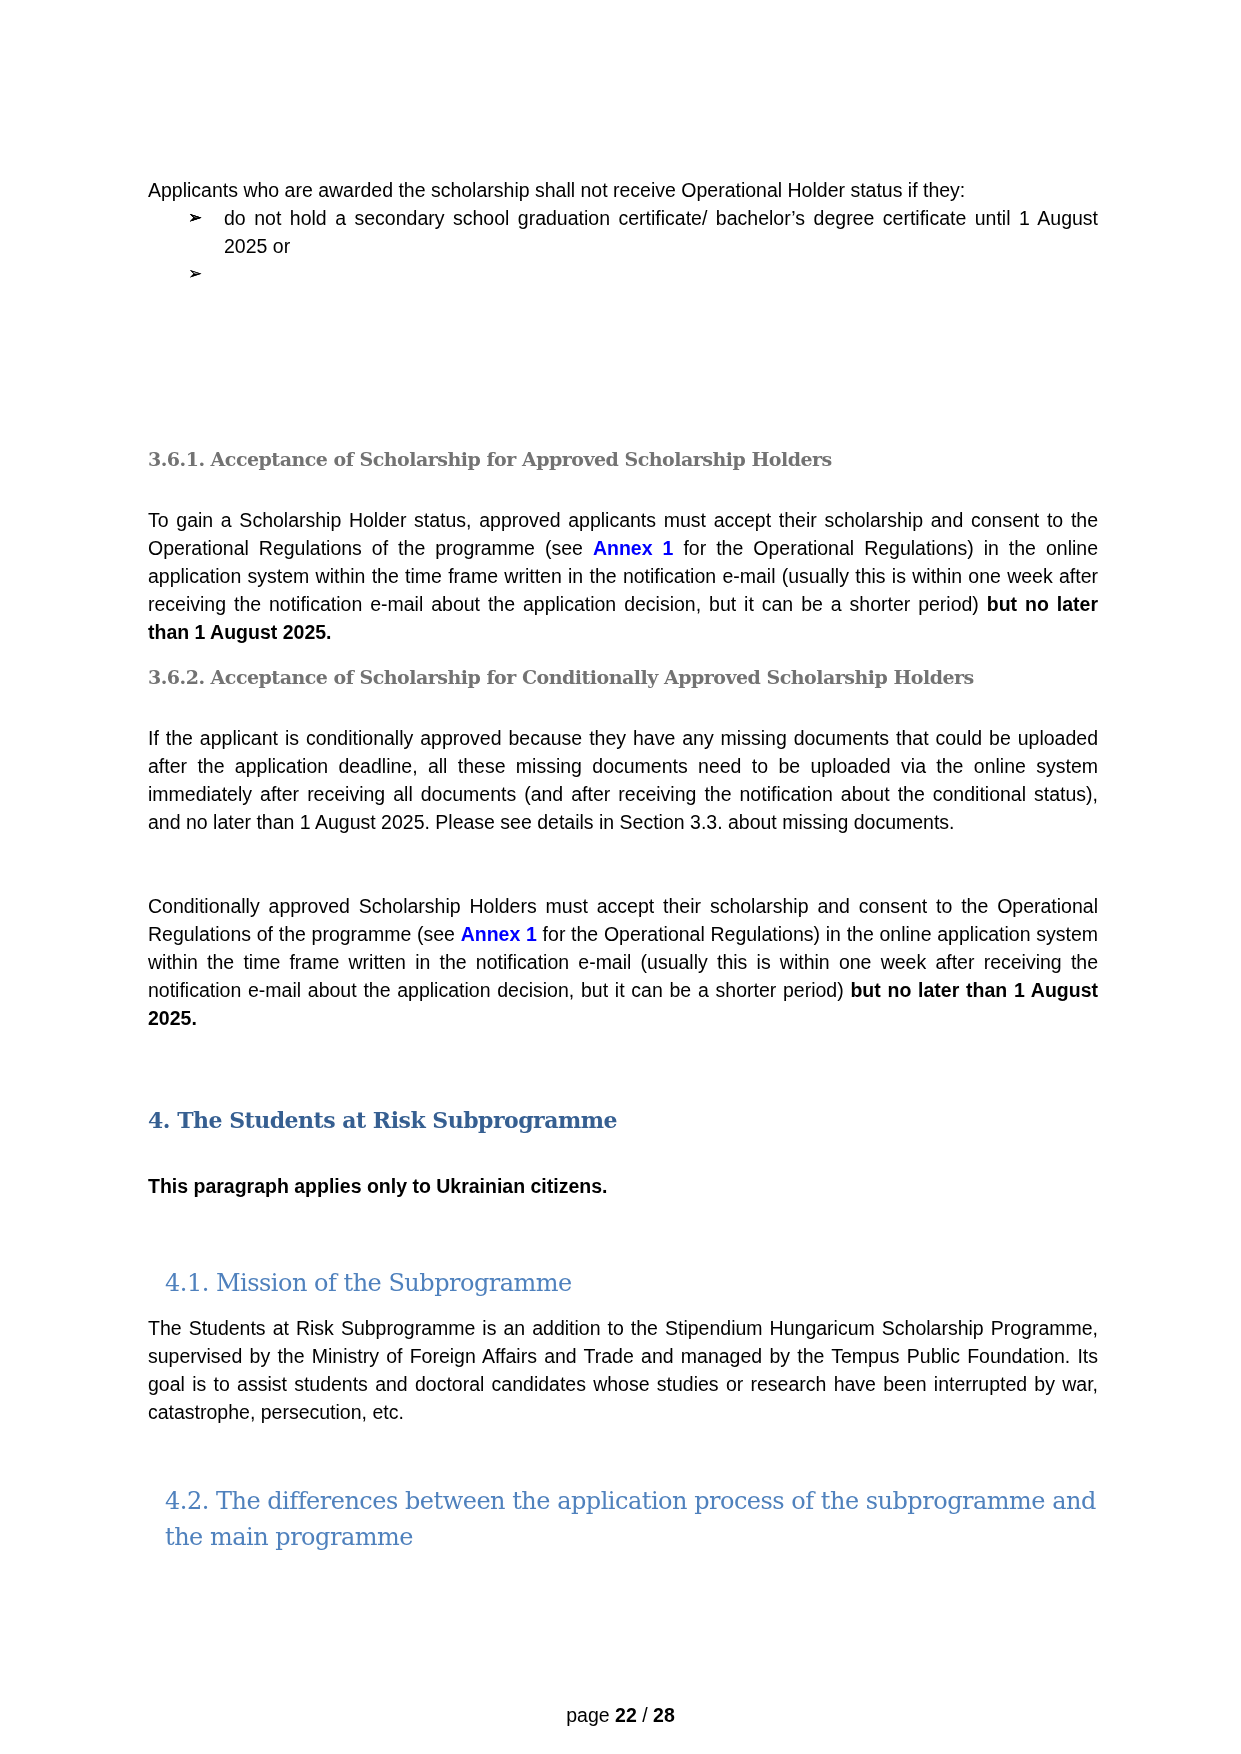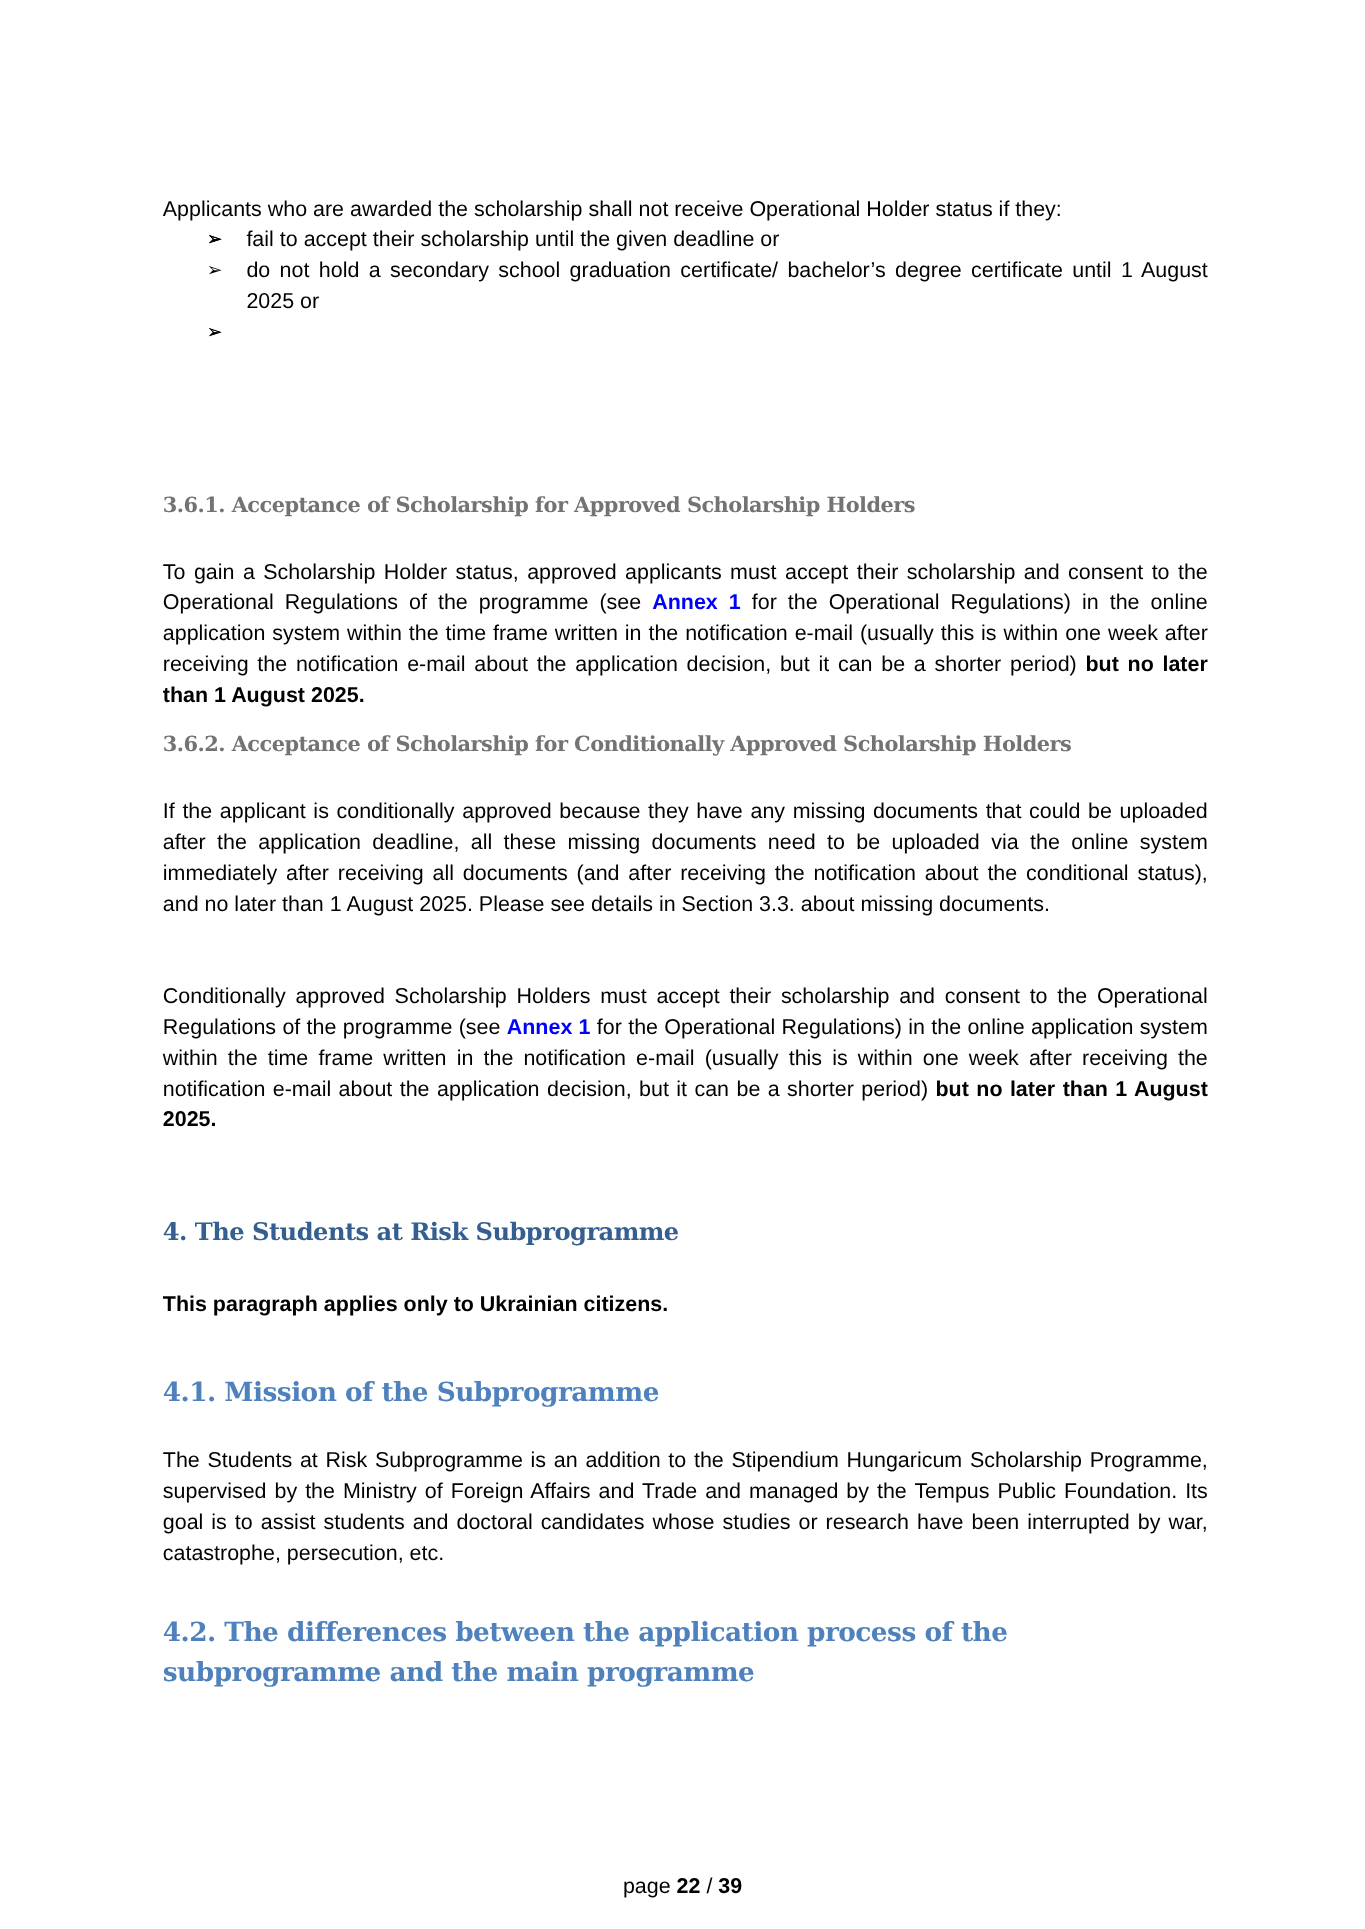--- a/index.html
+++ b/index.html
@@ -8,38 +8,38 @@
   .page { position: absolute; left: 148px; top: 0; width: 950px; }
   .p { font-size: 19.5px; line-height: 28px; margin: 0; text-align: justify; }
   .intro { position: absolute; top: 176px; }
   .bullets { position: absolute; top: 204px; left: 40px; width: 910px; margin: 0; padding: 0; list-style: none; }
   .bullets li { position: relative; padding-left: 36px; font-size: 19.5px; line-height: 28px; text-align: justify; }
   .bullets li .arrow { position: absolute; left: 0; top: 0; font-size: 17px; }
   .h3 { font-family: "DejaVu Serif", "Liberation Serif", serif; font-weight: bold; color: #737373;
         font-size: 19px; margin: 0; position: absolute; letter-spacing: -0.5px; }
   .h1 { font-family: "DejaVu Serif", "Liberation Serif", serif; font-weight: bold; color: #365f91;
         font-size: 22px; margin: 0; position: absolute; letter-spacing: -0.5px; }
-  .h2 { font-family: "DejaVu Serif", "Liberation Serif", serif; font-weight: bold; color: #4f81bd;
-        font-size: 24px; margin: 0; position: absolute; line-height: 36px; letter-spacing: -0.5px; }
+  .h2 { font-family: "DejaVu Serif", "Liberation Serif", serif; font-weight: normal; color: #4f81bd;
+        font-size: 24px; margin: 17px; position: absolute; line-height: 36px; letter-spacing: -0.5px; }
   .link { color: #0000ff; font-weight: bold; text-decoration: none; }
   .bold { font-weight: bold; }
   .abs { position: absolute; width: 950px; }
   .footer { position: absolute; top: 1704px; left: 0; width: 1241px; text-align: center; font-size: 19.5px; }
 </style>
 </head>
 <body>
 
 <div class="page">
 
   <p class="p intro">Applicants who are awarded the scholarship shall not receive Operational Holder status if they:</p>
 
   <ul class="bullets">
     <li><span class="arrow">➢</span></li>
     <li><span class="arrow">➢</span></li>
-    <li><span class="arrow">➢</span><span>fail to accept their scholarship until the given deadline or</span></li>
+    <li><span class="arrow">➢</span></li>
     <li><span class="arrow">➢</span><span>do not hold a secondary school graduation certificate/ bachelor’s degree certificate until 1 August 2025 or</span></li>
     <li><span class="arrow">➢</span></li>
     <li><span class="arrow">➢</span></li>
   </ul>
 
   <h3 class="h3" style="top:448px;">3.6.1. Acceptance of Scholarship for Approved Scholarship Holders</h3>
 
   <p class="p abs" style="top:506px;"><span>To gain a Scholarship Holder status, approved applicants must accept their scholarship and consent to the Operational Regulations of the programme (see </span><a class="link" href="#">Annex 1</a><span> for the Operational Regulations) in the online application system within the time frame written in the notification e-mail (usually this is within one week after receiving the notification e-mail about the application decision, but it can be a shorter period) </span><span class="bold">but no later than 1 August 2025.</span></p>
 
   <h3 class="h3" style="top:666px;">3.6.2. Acceptance of Scholarship for Conditionally Approved Scholarship Holders</h3>
@@ -52,13 +52,13 @@
 
   <p class="p abs bold" style="top:1172px;">This paragraph applies only to Ukrainian citizens.</p>
 
   <h2 class="h2" style="top:1248px;">4.1. Mission of the Subprogramme</h2>
 
   <p class="p abs" style="top:1314px;">The Students at Risk Subprogramme is an addition to the Stipendium Hungaricum Scholarship Programme, supervised by the Ministry of Foreign Affairs and Trade and managed by the Tempus Public Foundation. Its goal is to assist students and doctoral candidates whose studies or research have been interrupted by war, catastrophe, persecution, etc.</p>
 
   <h2 class="h2" style="top:1466px; width:950px;">4.2. The differences between the application process of the subprogramme and the main programme</h2>
 </div>
 
-<div class="footer"><span>page </span><span class="bold">22</span><span> / </span><span class="bold">39</span></div>
+<div class="footer"><span>page </span><span class="bold">22</span><span> / </span><span class="bold">28</span></div>
 
 </body></html>

